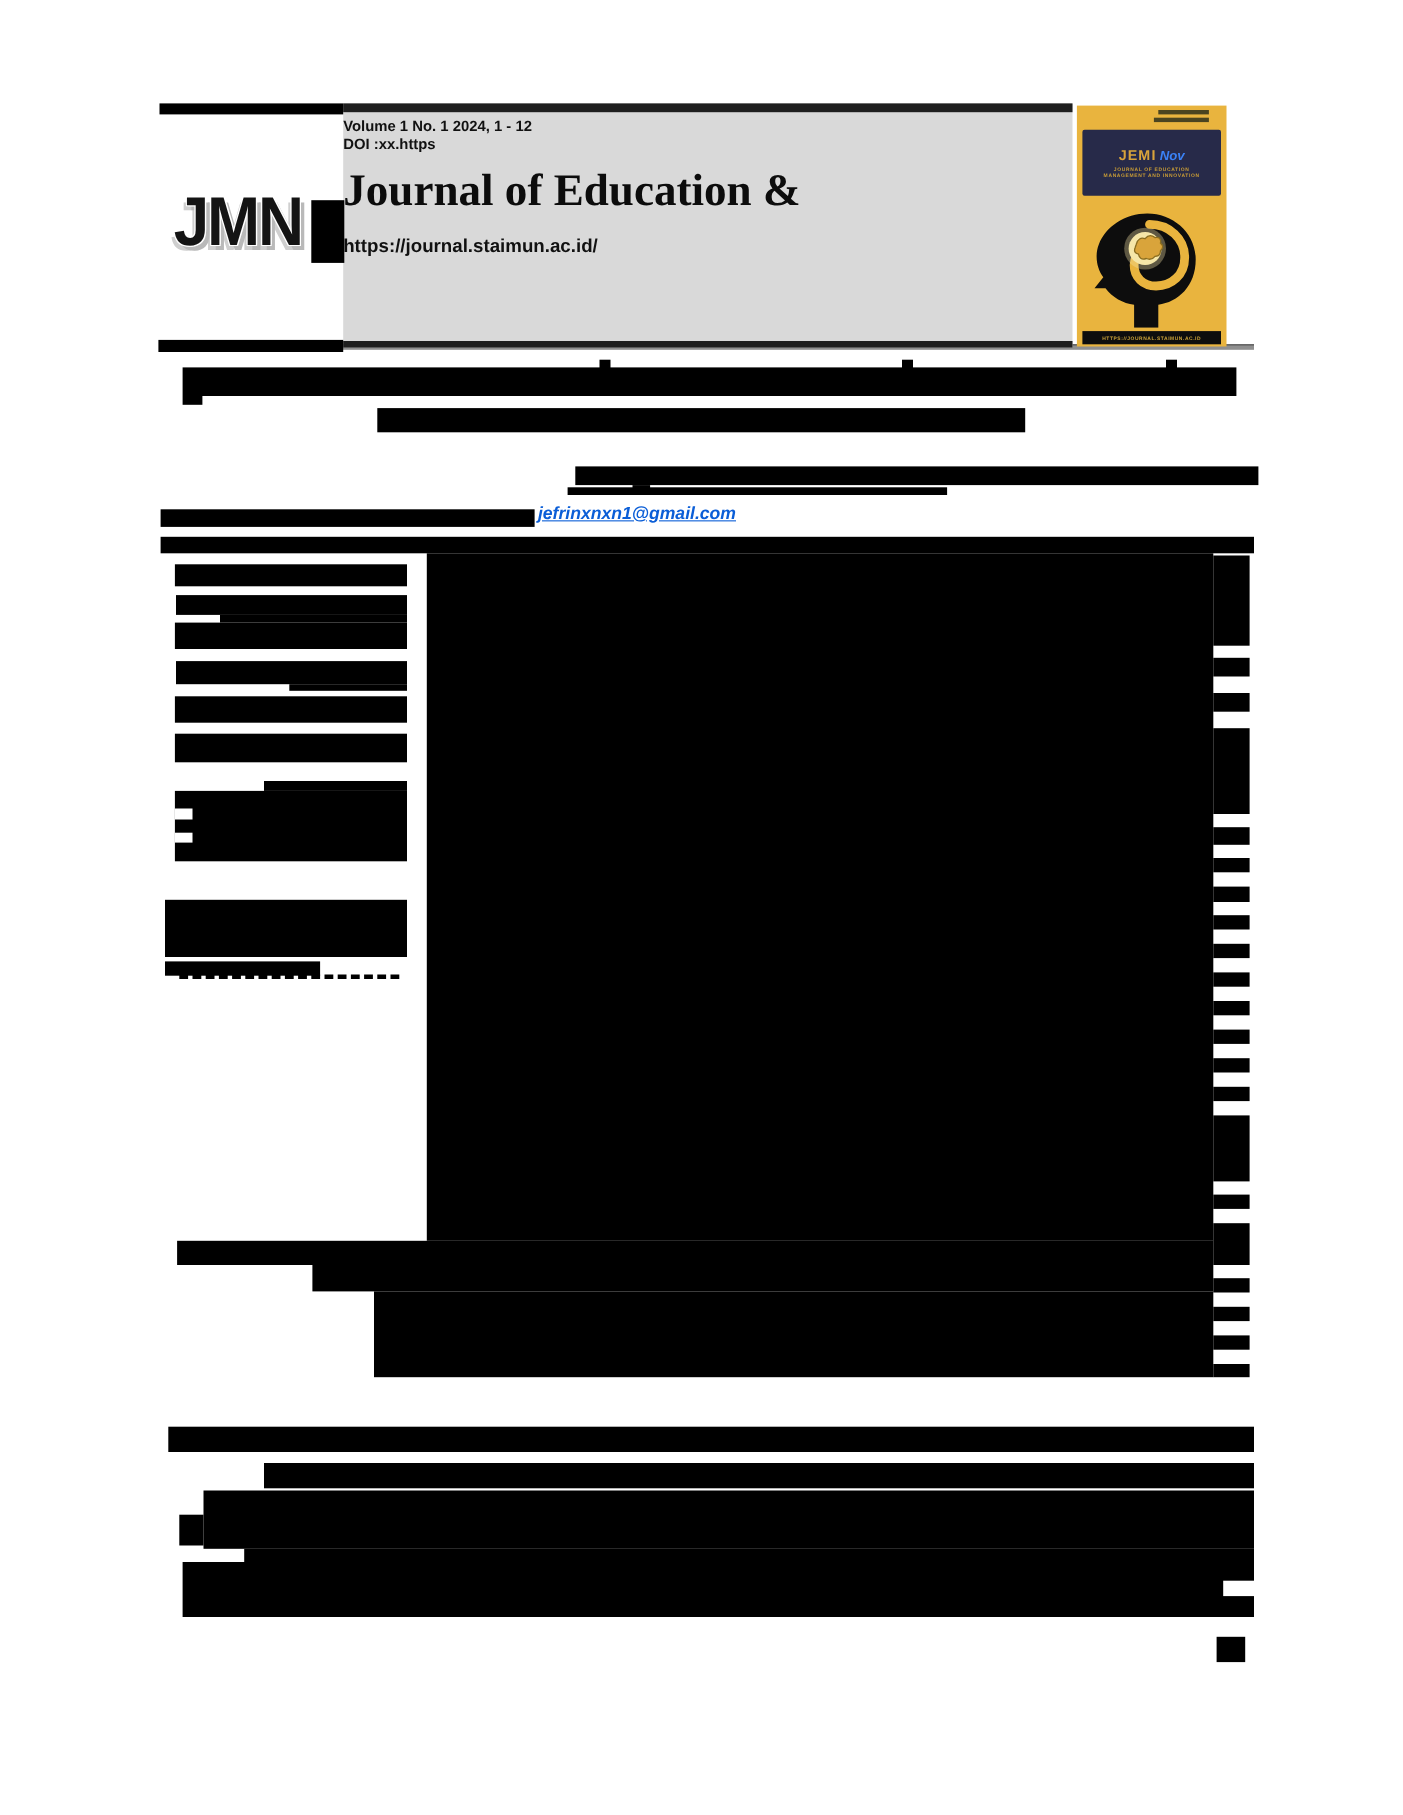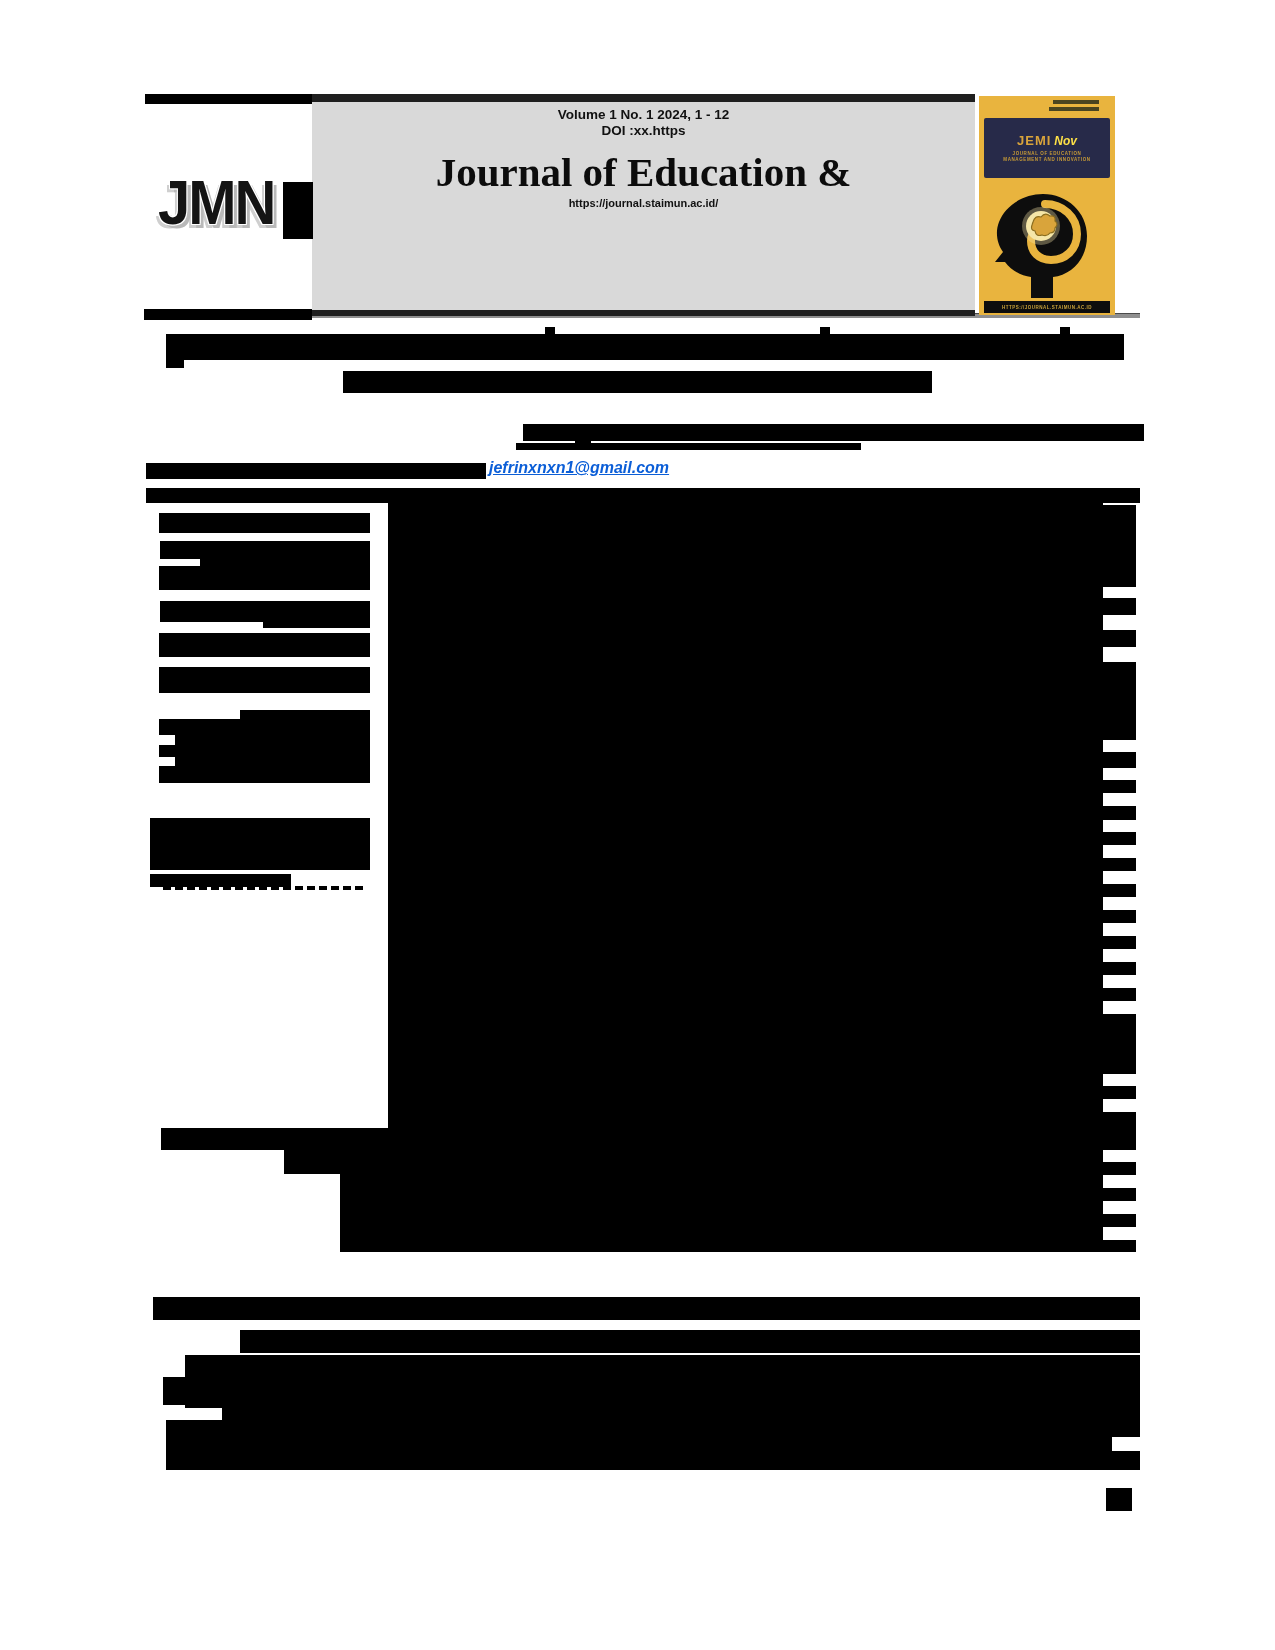--- a/index.html
+++ b/index.html
@@ -19,49 +19,49 @@
     text-shadow:-1px -1px 0 #ffffff,1px -1px 0 #ffffff,-1px 1px 0 #ffffff,
                  1px 1px 0 #ffffff,4px 4px 0 #b9b9b9,-3px 4px 0 #cfcfcf;
     transform:scaleY(1.08);
   }
   .header-box{
     position:absolute;left:312px;top:94px;width:663px;height:222px;
     background:#d9d9d9;
     border-top:8px solid #1f1f1f;
     border-bottom:6px solid #1f1f1f;
     box-sizing:border-box;
-    text-align:center;
+    text-align:left;
   }
   .hb-volume{margin-top:5px;font-size:13.5px;font-weight:bold;color:#111;}
   .hb-doi{margin-top:1px;font-size:13.5px;font-weight:bold;color:#111;}
   .hb-title{
     margin-top:14px;
     font-family:"Liberation Serif", serif;
     font-size:41px;font-weight:bold;color:#0c0c0c;line-height:40px;
   }
-  .hb-url{margin-top:5px;font-size:11px;font-weight:bold;color:#111;}
+  .hb-url{margin-top:22px;font-size:17px;font-weight:bold;color:#111;}
   .hb-eissn{margin-top:7px;font-size:13px;font-weight:600;color:#151515;}
   .header-rule{
     position:absolute;left:145px;top:313px;width:995px;height:4px;
     background:#8f8f8f;border-top:1px solid #4a4a4a;
   }
   
   .cover{
     position:absolute;left:979px;top:96px;width:136px;height:219px;
     background:#e9b43e;overflow:hidden;
   }
   .cover-issn-bar{position:absolute;background:#4a4420;height:4px;}
   .cover-panel{
     position:absolute;left:5px;top:22px;width:126px;height:60px;
     background:#272a49;border-radius:2px;
     display:flex;flex-direction:column;align-items:center;justify-content:center;
   }
   .cover-brand-row{display:flex;align-items:center;gap:3px;}
   .cover-brand{color:#d9a43b;font-size:13px;font-weight:900;letter-spacing:1px;}
-  .cover-mark{color:#fde047;font-size:12px;font-weight:900;font-style:italic;}
+  .cover-mark{color:#3b82f6;font-size:12px;font-weight:900;font-style:italic;}
   .cover-sub{color:#c79b36;font-size:4.5px;font-weight:bold;letter-spacing:.6px;line-height:6px;text-align:center;margin-top:3px;}
   .cover-head{position:absolute;left:8px;top:84px;}
   .cover-footer{
     position:absolute;left:5px;top:205px;width:126px;height:12px;
     background:#0d0d0d;color:#caa23a;font-size:4.5px;font-weight:bold;
     letter-spacing:.5px;display:flex;align-items:center;justify-content:center;
   }
   
   .email-link{
     position:absolute;left:489px;top:459px;

